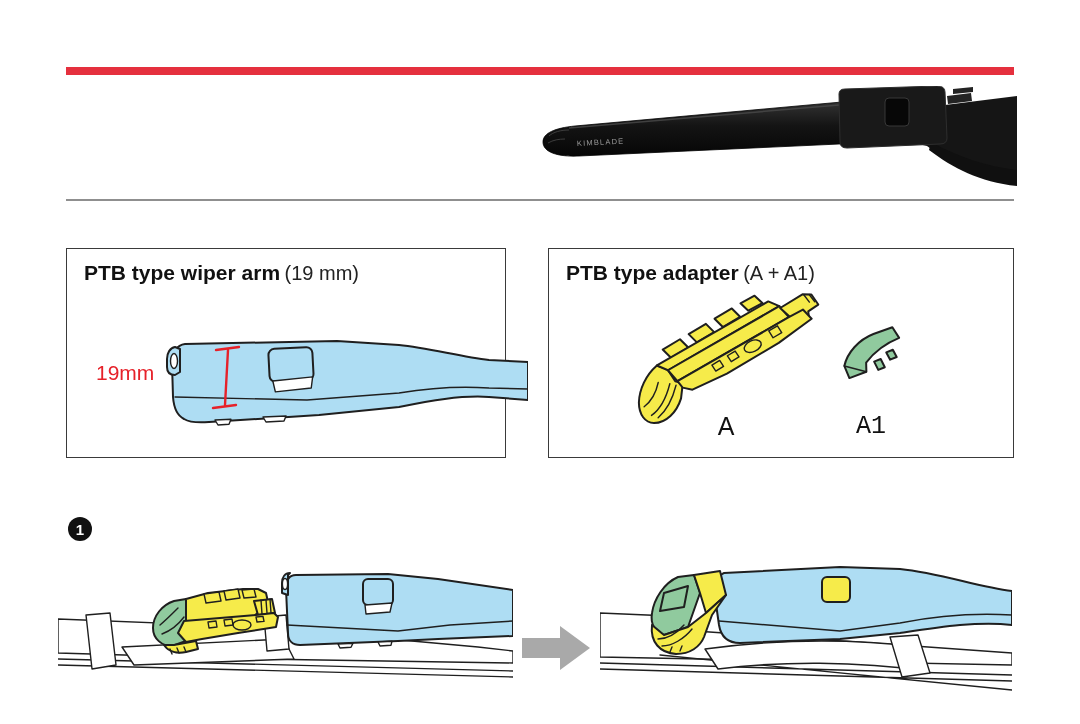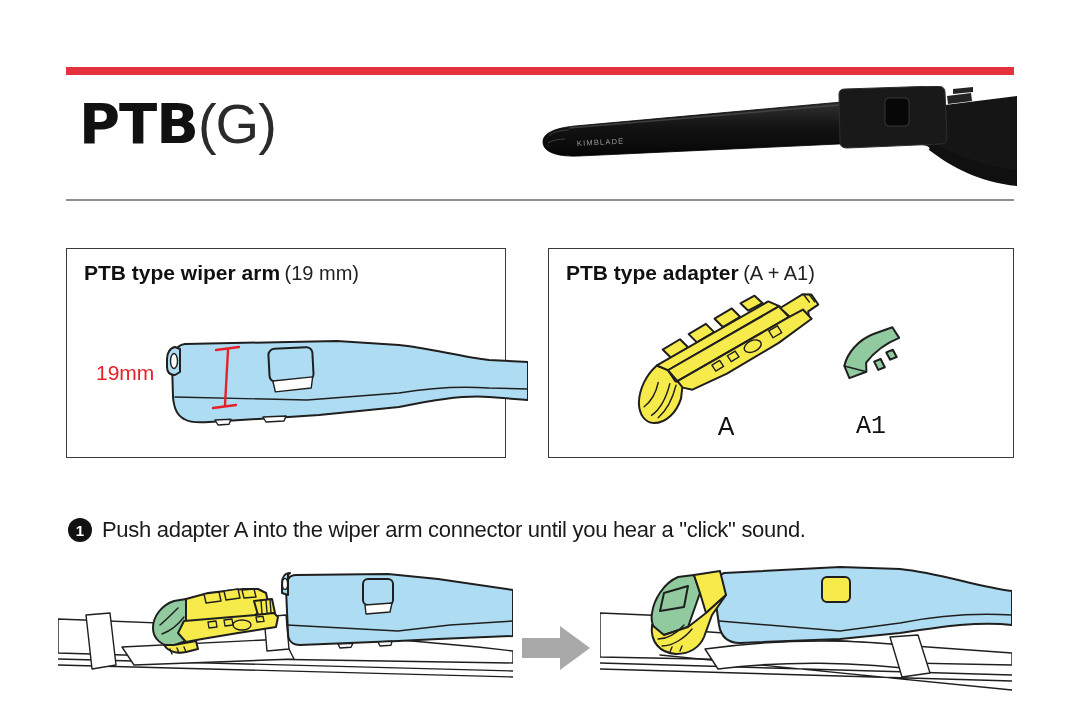--- a/index.html
+++ b/index.html
@@ -39,23 +39,20 @@
   svg .white{fill:#ffffff;}
   svg .none{fill:none;}
 </style>
 </head>
 <body>
 
 <div class="page">
 
   <div class="accent-bar"></div>
 
-  <div class="title">
-    <span class="t-bold">PTB</span><span class="t-light">(G)</span>
-  </div>
 
   <svg class="photo" viewBox="0 0 484 110" width="484" height="110">
     <defs>
       <linearGradient id="gblade" x1="0" y1="0" x2="0" y2="1">
         <stop offset="0" stop-color="#343434"></stop>
           <stop offset="0.45" stop-color="#141414"></stop>
           <stop offset="1" stop-color="#060606"></stop>
       </linearGradient>
     </defs>
     <path d="M340,28 L484,10 L484,96 C448,92 418,78 394,60 L350,50 Z" fill="#151515"></path>
@@ -138,21 +135,20 @@
         <path class="green ol" d="M0,13 l2,9 l7,-1 l-2,-9 Z"></path>
         <path class="green ol" d="M14,7 l2,8 l7,-1 l-2,-8 Z"></path>
       </g>
     </svg>
     <span class="part-label a">A</span>
     <span class="part-label a1">A1</span>
   </div>
 
   <div class="step-row">
     <span class="step-badge">1</span>
-    <span class="step-text">Push adapter A into the wiper arm connector until you hear a "click" sound.</span>
   </div>
 
   <svg class="illus before" viewBox="0 0 455 165" width="455" height="165">
 
     <path class="white ol-thin" d="M0,60 L200,68 L420,88 L455,92 L455,104 L200,100 L0,94 Z"></path>
     <path class="none ol-thin" d="M0,100 L455,112 M0,106 L455,118"></path>
 
     <path class="white ol-thin" d="M28,56 L52,54 L58,106 L34,110 Z"></path>
 
     <path class="white ol-thin" d="M64,88 L226,80 L236,100 L76,106 Z"></path>

